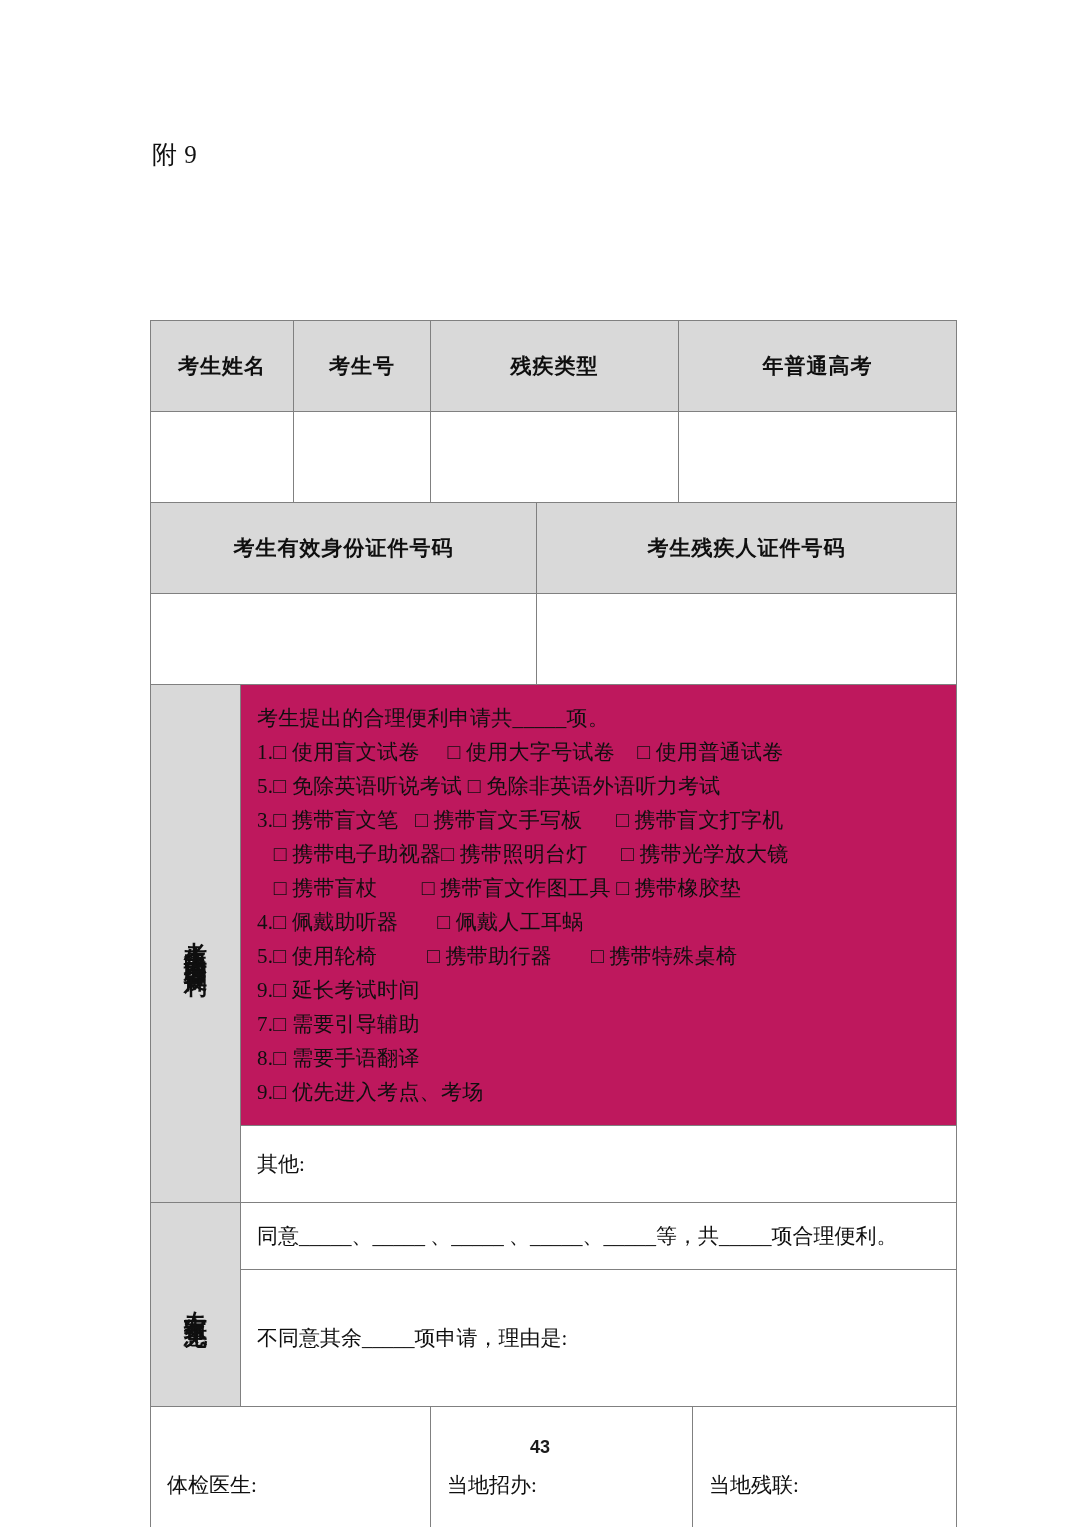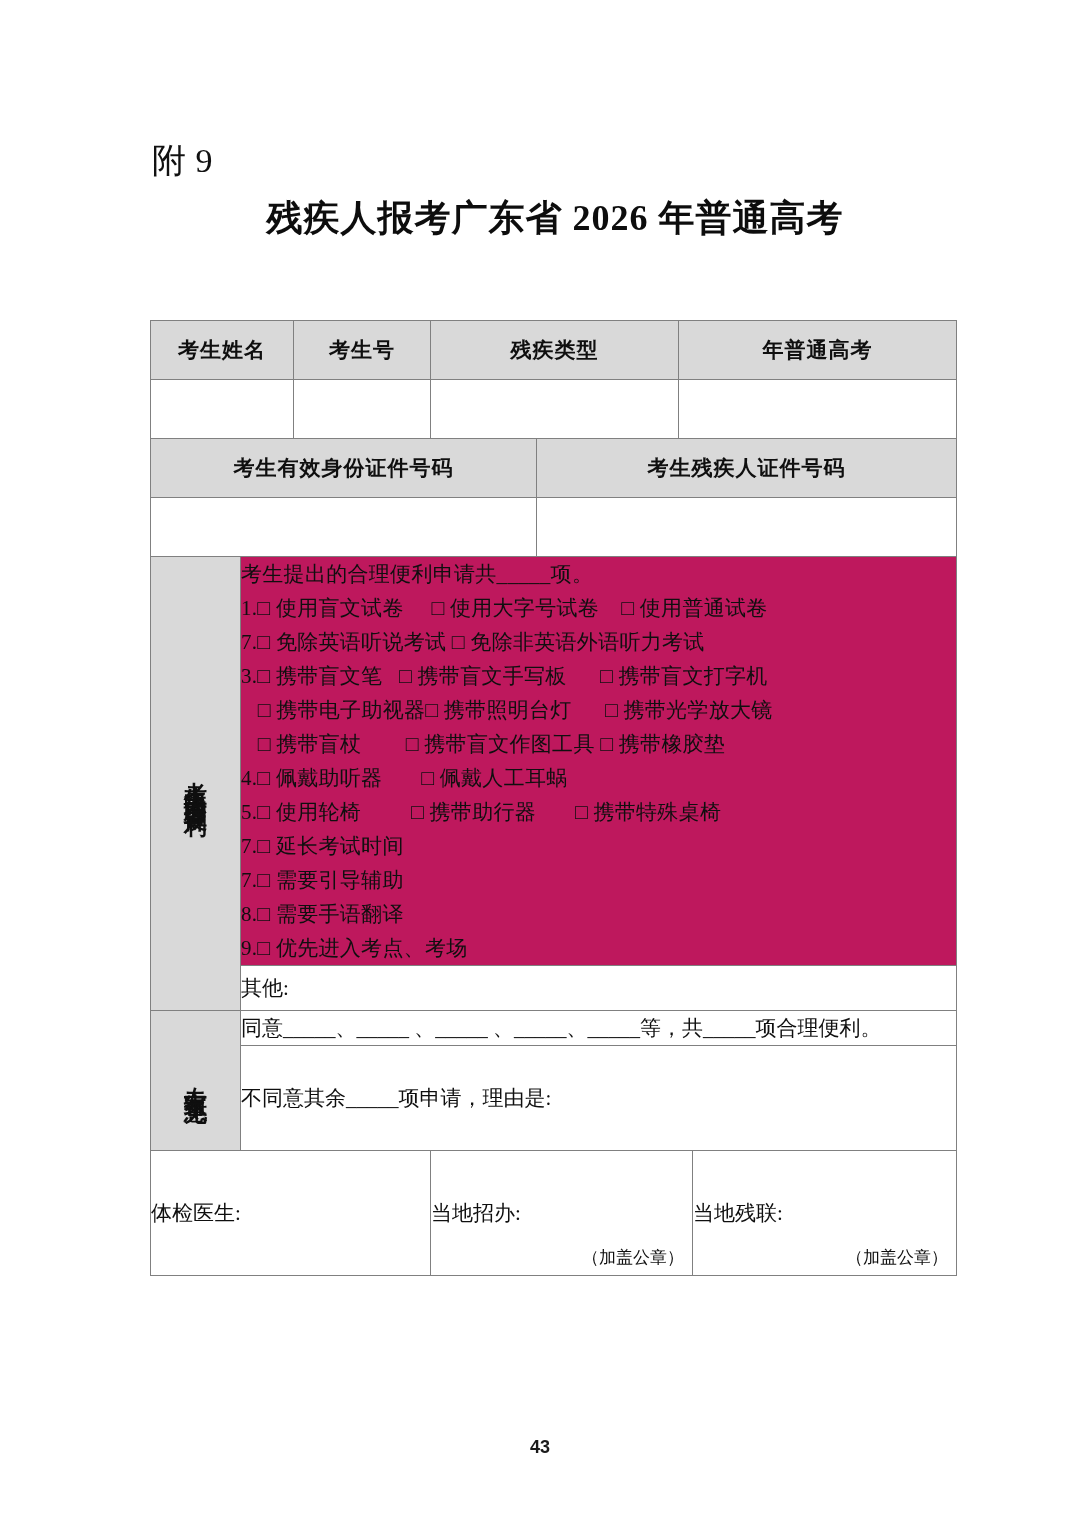--- a/index.html
+++ b/index.html
@@ -19,21 +19,21 @@
     position: absolute;
     inset: 0;
     background: #ffffff;
   }
 
   
   .attach-label {
     position: absolute;
     left: 152px;
     top: 138px;
-    font-size: 34px;
+    font-size: 25px;
     letter-spacing: 0.5px;
     font-family: "Liberation Serif", "DejaVu Serif", serif;
     color: #111;
   }
   .doc-title {
     position: absolute;
     left: 150px;
     top: 192px;
     width: 810px;
     text-align: center;
@@ -50,21 +50,21 @@
   .tbl {
     position: absolute;
     left: 150px;
     top: 320px;
     width: 806px;
     border-collapse: collapse;
     table-layout: fixed;
   }
   .tbl td {
     border: 1px solid #808080;
-    padding: 0;
+    padding: 16px;
     vertical-align: middle;
     font-size: 21px;
     color: #0f0f0f;
   }
   .hdr {
     background: #d9d9d9;
     text-align: center;
     font-weight: bold;
     font-size: 23px;
     height: 58px;
@@ -148,21 +148,20 @@
   }
 </style>
 </head>
 <body>
 
 <div class="page">
 
   <div class="attach-label">附 9</div>
 
   <div class="doc-title">
-    <span>残疾人报考广东省 2026 年普通高考</span>
   </div>
 
   <table class="tbl">
     <colgroup>
       <col style="width:90px">
       <col style="width:53px">
       <col style="width:137px">
       <col style="width:106px">
       <col style="width:142px">
       <col style="width:14px">
@@ -195,27 +194,27 @@
       <td class="blankcell" colspan="4"></td>
     </tr>
 
     <tr>
       <td class="sidelabel" rowspan="2">
         <span class="vtext">考生申请的合理便利</span>
       </td>
       <td class="body-cell" colspan="7">
         <div class="ck-line">考生提出的合理便利申请共_____项。</div>
         <div class="ck-line">1.□ 使用盲文试卷     □ 使用大字号试卷    □ 使用普通试卷</div>
-        <div class="ck-line">7.□ 免除英语听说考试 □ 免除非英语外语听力考试</div>
+        <div class="ck-line">5.□ 免除英语听说考试 □ 免除非英语外语听力考试</div>
         <div class="ck-line">3.□ 携带盲文笔   □ 携带盲文手写板      □ 携带盲文打字机</div>
         <div class="ck-line">   □ 携带电子助视器□ 携带照明台灯      □ 携带光学放大镜</div>
         <div class="ck-line">   □ 携带盲杖        □ 携带盲文作图工具 □ 携带橡胶垫</div>
         <div class="ck-line">4.□ 佩戴助听器       □ 佩戴人工耳蜗</div>
         <div class="ck-line">5.□ 使用轮椅         □ 携带助行器       □ 携带特殊桌椅</div>
-        <div class="ck-line">7.□ 延长考试时间</div>
+        <div class="ck-line">9.□ 延长考试时间</div>
         <div class="ck-line">7.□ 需要引导辅助</div>
         <div class="ck-line">8.□ 需要手语翻译</div>
         <div class="ck-line">9.□ 优先进入考点、考场</div>
       </td>
     </tr>
 
     <tr>
       <td class="other-cell" colspan="7">其他:</td>
     </tr>
 

